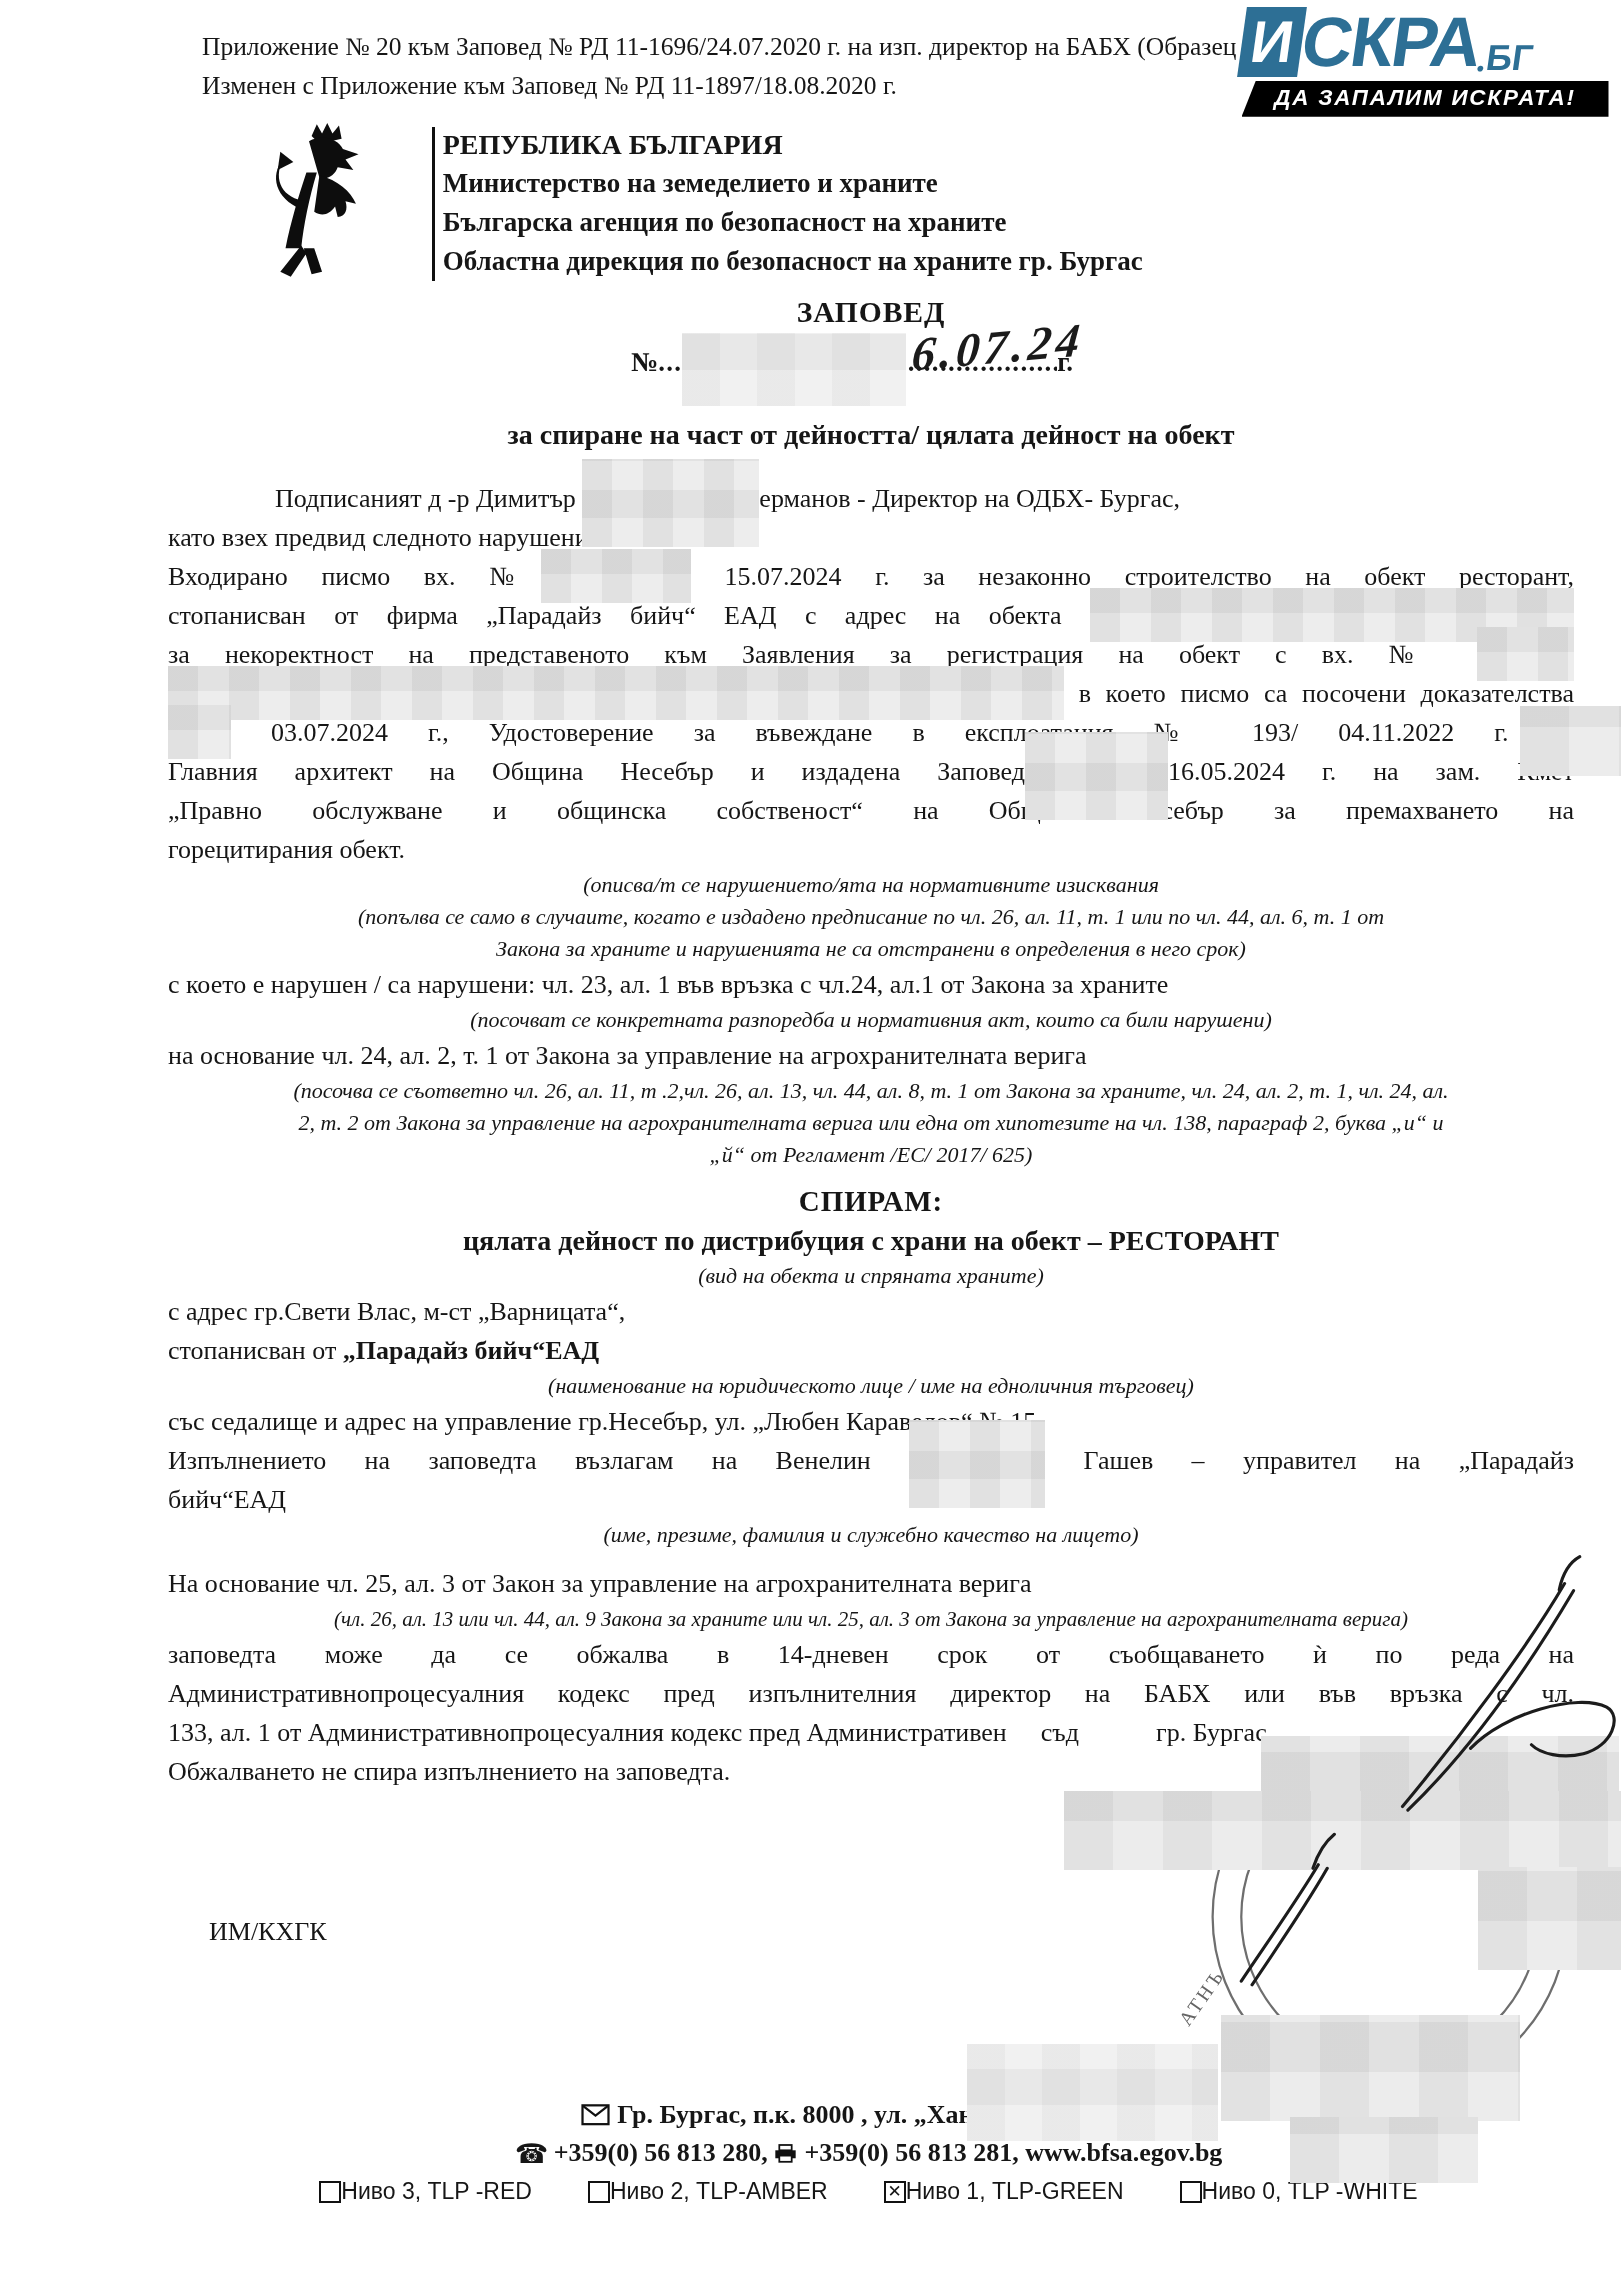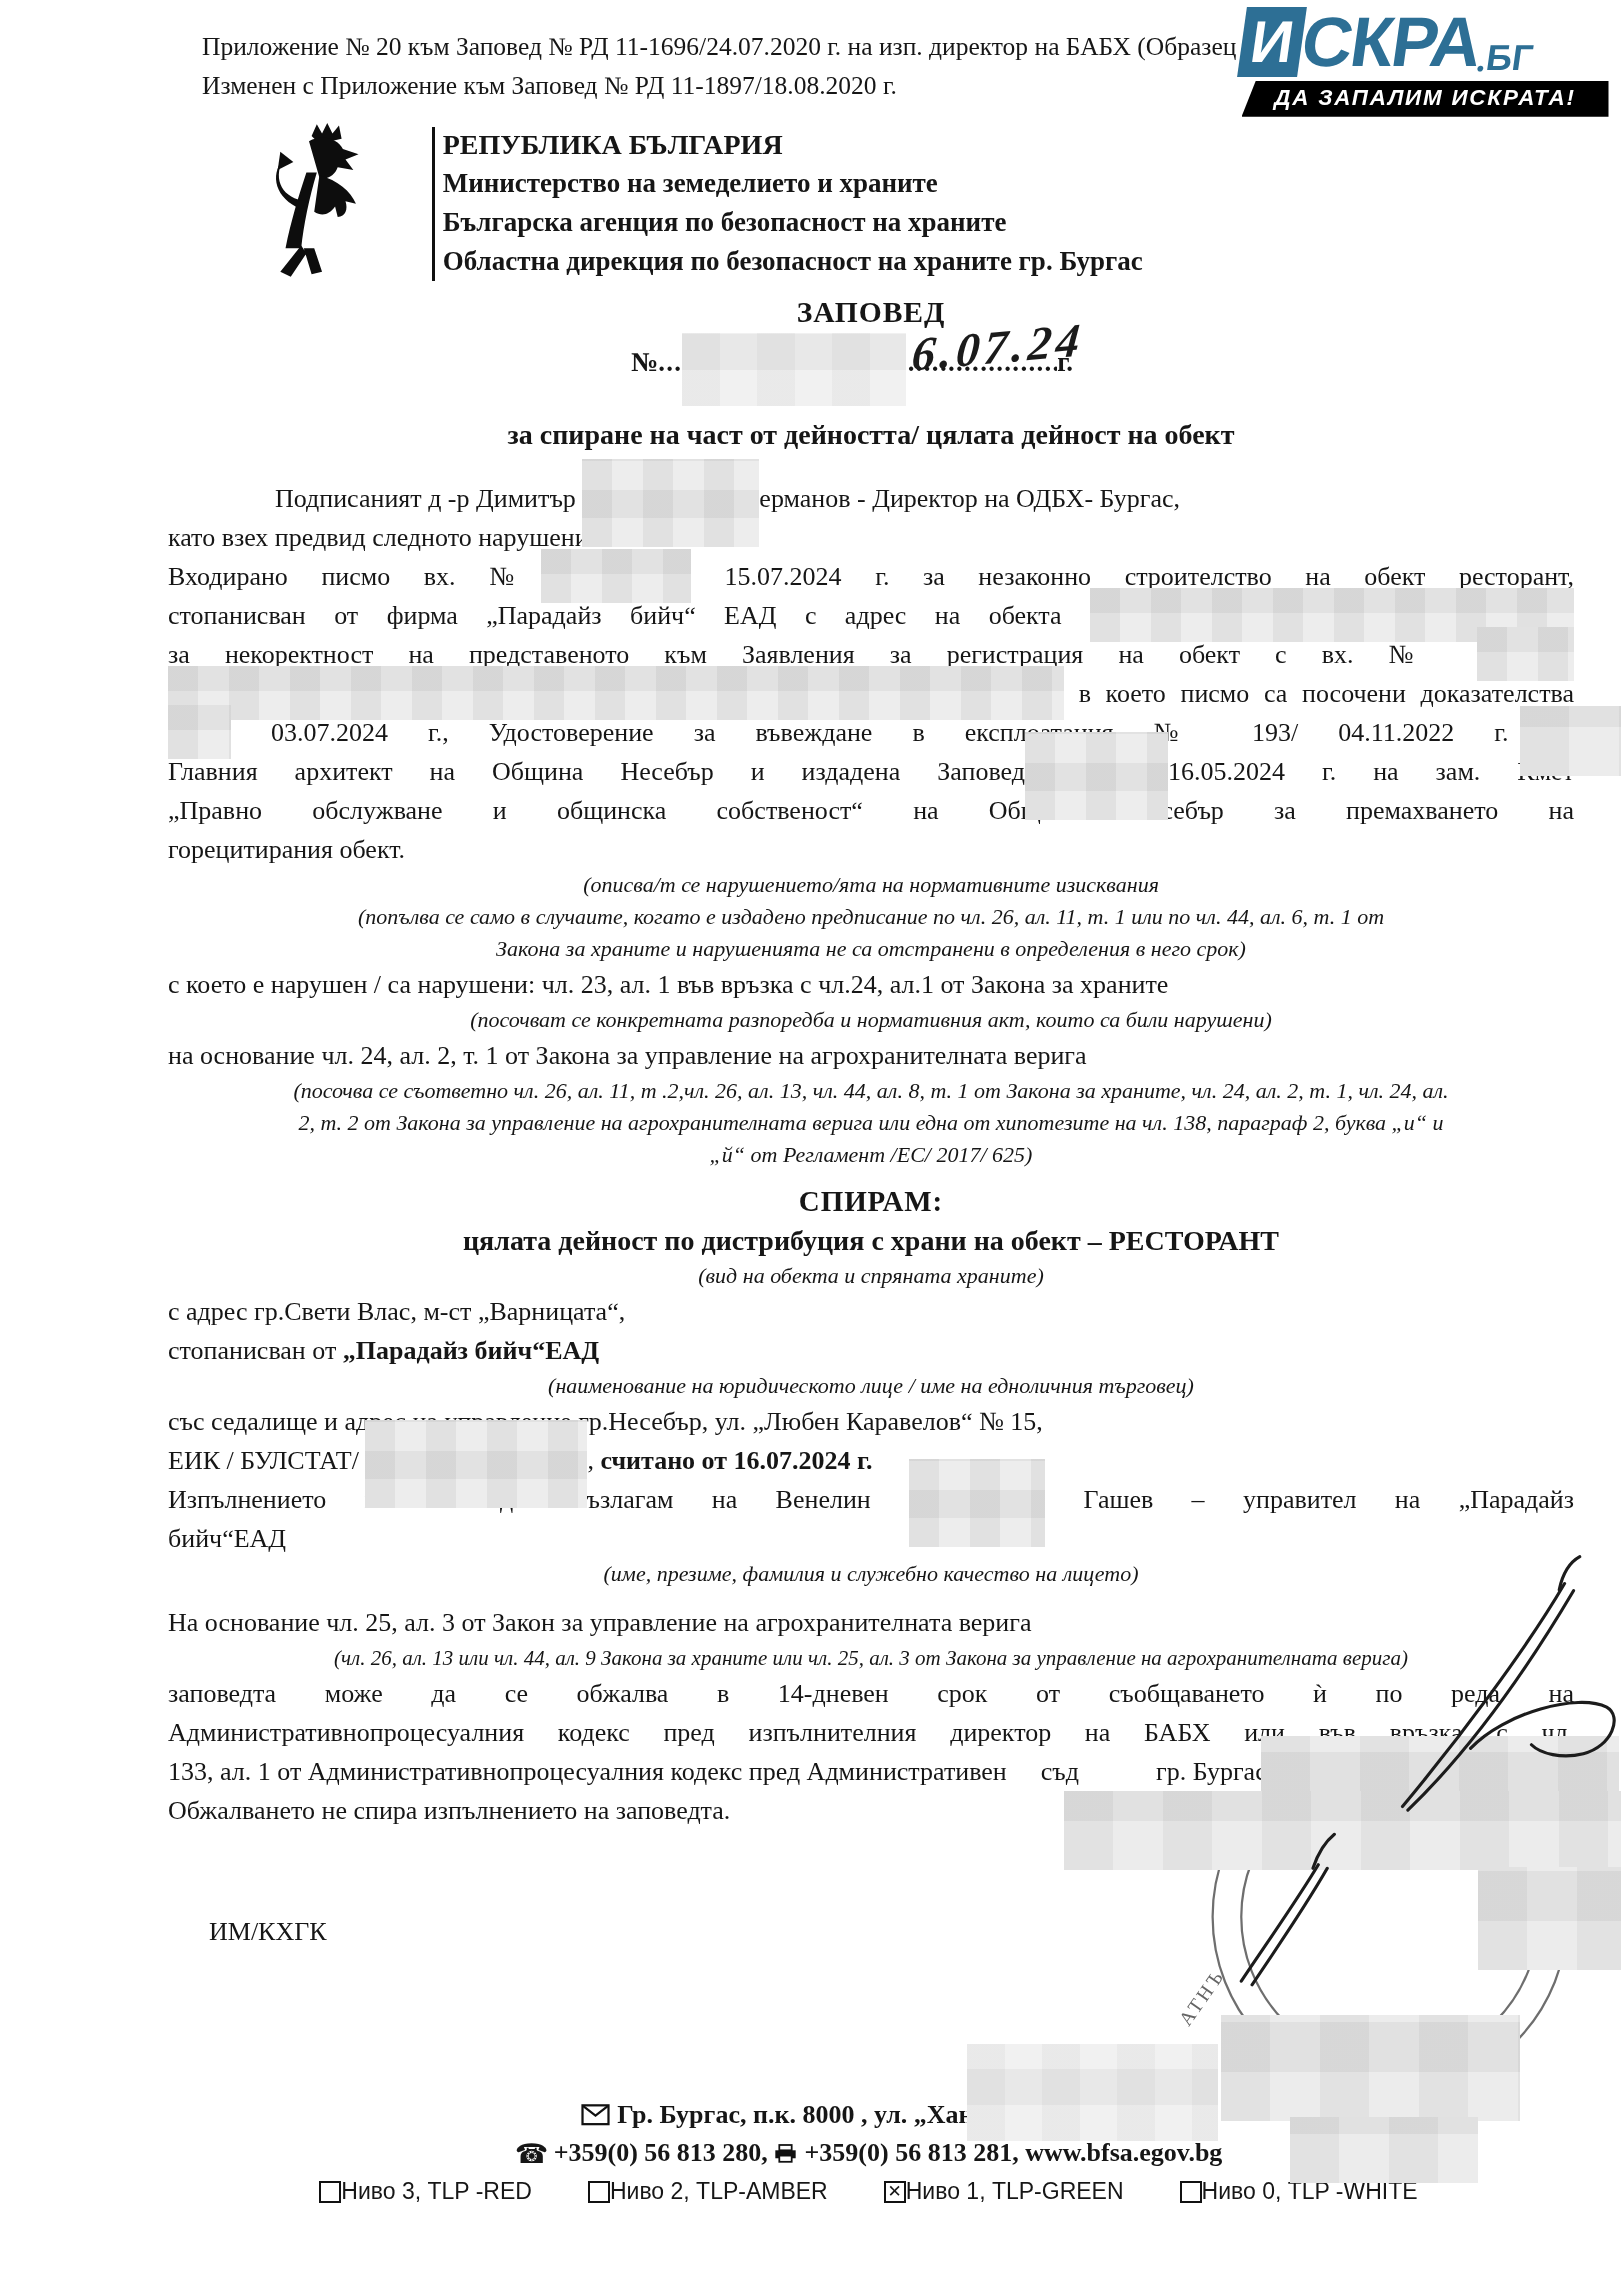--- a/index.html
+++ b/index.html
@@ -150,21 +150,20 @@
     <div class="note">„й“ от Регламент /ЕС/ 2017/ 625)</div>
 
     <div class="h-stop">СПИРАМ:</div>
     <div class="h-stopline">цялата дейност по дистрибуция с храни на обект – РЕСТОРАНТ</div>
     <div class="note">(вид на обекта и спряната храните)</div>
 
     <div class="ln">с адрес гр.Свети Влас, м-ст „Варницата“,</div>
     <div class="ln"><span>стопанисван от </span><span class="bold">„Парадайз бийч“ЕАД</span></div>
     <div class="note">(наименование на юридическото лице / име на едноличния търговец)</div>
     <div class="ln">със седалище и адрес на управление гр.Несебър, ул. „Любен Каравелов“ № 15,</div>
-    <div class="ln"><span>ЕИК / БУЛСТАТ/</span> <span class="rd rd-tall" style="width:222px"></span><span>,</span> <span class="bold">считано от 16.07.2024 г.</span></div>
     <div class="lnw just"><span>Изпълнението на заповедта възлагам на Венелин</span> <span class="rd rd-tall" style="width:136px"></span> <span>Гашев – управител на „Парадайз</span></div>
     <div class="ln">бийч“ЕАД</div>
     <div class="note">(име, презиме, фамилия и служебно качество на лицето)</div>
 
     <div class="ln gap14">На основание чл. 25, ал. 3 от  Закон за управление на агрохранителната верига</div>
     <div class="note noteL">(чл. 26, ал. 13 или чл. 44, ал. 9 Закона за храните или  чл. 25, ал. 3 от Закона за управление на агрохранителната верига)</div>
     <div class="lnw just">заповедта  може  да  се  обжалва  в  14-дневен  срок  от  съобщаването  ѝ  по  реда  на</div>
     <div class="lnw just">Административнопроцесуалния кодекс пред изпълнителния директор на БАБХ или във връзка с чл.</div>
     <div class="ln"><span>133,  ал.  1  от  Административнопроцесуалния  кодекс  пред  Административен</span><span class="sp" style="width:34px"></span><span>съд</span><span class="sp" style="width:77px"></span><span>гр.  Бургас</span></div>
     <div class="ln">Обжалването не спира изпълнението на заповедта.</div>

